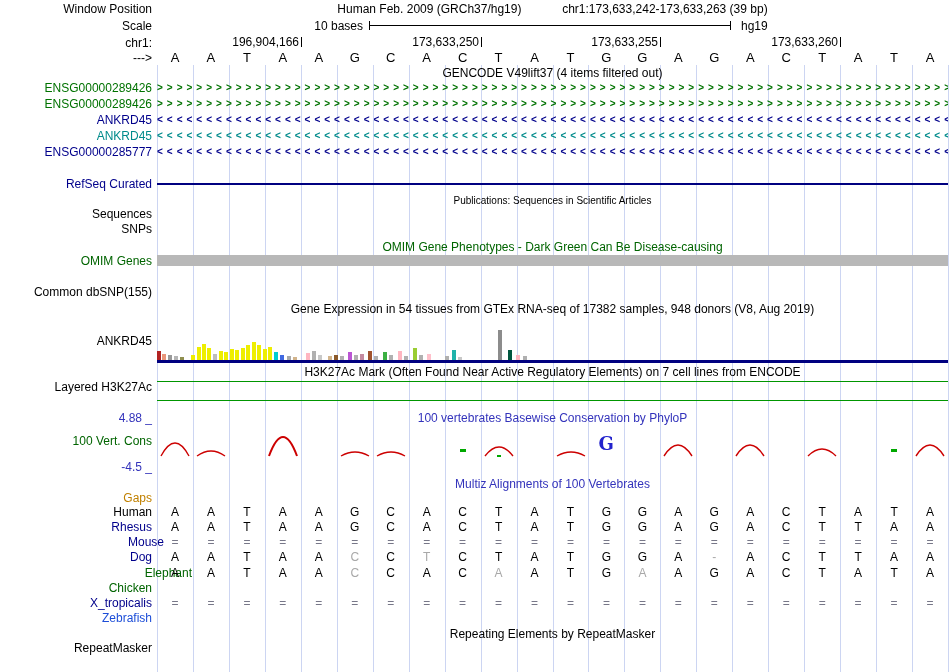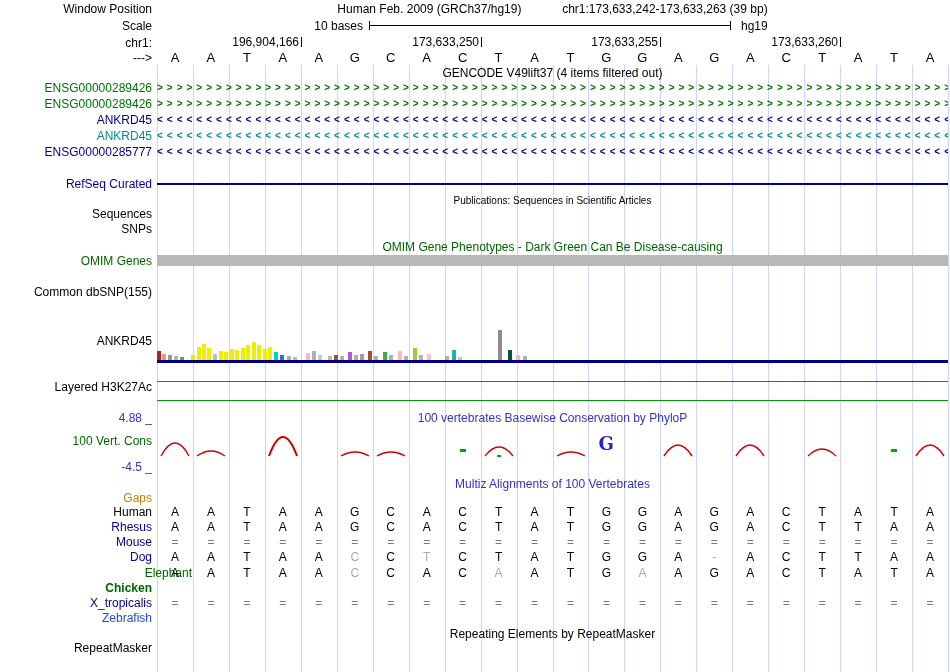--- a/index.html
+++ b/index.html
@@ -143,20 +143,21 @@
   <div class="ctitle small" style="top:194px">Publications: Sequences in Scientific Articles</div>
   <div class="side" style="top:207px">Sequences</div>
   <div class="side" style="top:222px">SNPs</div>
 
   <div class="ctitle green" style="top:240px">OMIM Gene Phenotypes - Dark Green Can Be Disease-causing</div>
   <div class="side green" style="top:254px">OMIM Genes</div>
   <div class="hline" style="top:255px;height:11px;background:#b8b8b8"></div>
 
   <div class="side" style="top:285px">Common dbSNP(155)</div>
 
+  <div class="ctitle" style="top:302px">Gene Expression in 54 tissues from GTEx RNA-seq of 17382 samples, 948 donors (V8, Aug 2019)</div>
   <div class="side" style="top:334px">ANKRD45</div>
   <div id="gtex-bars">
       <div class="bar" style="left: 157px; top: 351px; width: 4px; height: 9px; background: rgb(178, 34, 34);"></div>
       <div class="bar" style="left: 162px; top: 354px; width: 4px; height: 6px; background: rgb(233, 150, 122);"></div>
       <div class="bar" style="left: 168px; top: 355px; width: 4px; height: 5px; background: rgb(153, 153, 153);"></div>
       <div class="bar" style="left: 174px; top: 356px; width: 4px; height: 4px; background: rgb(181, 181, 181);"></div>
       <div class="bar" style="left: 180px; top: 357px; width: 4px; height: 3px; background: rgb(143, 143, 79);"></div>
       <div class="bar" style="left: 191px; top: 355px; width: 4px; height: 5px; background: rgb(238, 238, 0);"></div>
       <div class="bar" style="left: 197px; top: 347px; width: 4px; height: 13px; background: rgb(238, 238, 0);"></div>
       <div class="bar" style="left: 202px; top: 344px; width: 4px; height: 16px; background: rgb(238, 238, 0);"></div>
@@ -197,20 +198,21 @@
       <div class="bar" style="left: 445px; top: 356px; width: 4px; height: 4px; background: rgb(176, 176, 176);"></div>
       <div class="bar" style="left: 452px; top: 350px; width: 4px; height: 10px; background: rgb(32, 178, 170);"></div>
       <div class="bar" style="left: 458px; top: 357px; width: 4px; height: 3px; background: rgb(200, 200, 200);"></div>
       <div class="bar" style="left: 498px; top: 330px; width: 4px; height: 30px; background: rgb(140, 140, 140);"></div>
       <div class="bar" style="left: 508px; top: 350px; width: 4px; height: 10px; background: rgb(0, 86, 63);"></div>
       <div class="bar" style="left: 516px; top: 355px; width: 4px; height: 5px; background: rgb(255, 182, 193);"></div>
       <div class="bar" style="left: 523px; top: 356px; width: 4px; height: 4px; background: rgb(176, 176, 176);"></div>
     </div>
   <div class="hline" style="top:360px;height:3px;background:#000080"></div>
 
+  <div class="ctitle" style="top:365px">H3K27Ac Mark (Often Found Near Active Regulatory Elements) on 7 cell lines from ENCODE</div>
   <div class="side" style="top:380px">Layered H3K27Ac</div>
   <div class="hline" style="top:381px;height:1px;background:#009600"></div>
   <div class="hline" style="top:400px;height:1px;background:#009600"></div>
 
   <div class="ctitle blue" style="top:411px">100 vertebrates Basewise Conservation by PhyloP</div>
   <div class="side blue" style="top:411px">4.88 _</div>
   <div class="side green" style="top:434px">100 Vert. Cons</div>
   <div class="side blue" style="top:460px">-4.5 _</div>
   <div id="cons-glyphs">
       <svg width="36" height="30" style="position: absolute; left: 0px; top: 0px;">
@@ -294,21 +296,21 @@
       <div class="cell" style="left: 588.455px; width: 35.9545px; top: 520px; color: rgb(0, 0, 0);">G</div>
       <div class="cell" style="left: 624.409px; width: 35.9545px; top: 520px; color: rgb(0, 0, 0);">G</div>
       <div class="cell" style="left: 660.364px; width: 35.9545px; top: 520px; color: rgb(0, 0, 0);">A</div>
       <div class="cell" style="left: 696.318px; width: 35.9545px; top: 520px; color: rgb(0, 0, 0);">G</div>
       <div class="cell" style="left: 732.273px; width: 35.9545px; top: 520px; color: rgb(0, 0, 0);">A</div>
       <div class="cell" style="left: 768.227px; width: 35.9545px; top: 520px; color: rgb(0, 0, 0);">C</div>
       <div class="cell" style="left: 804.182px; width: 35.9545px; top: 520px; color: rgb(0, 0, 0);">T</div>
       <div class="cell" style="left: 840.136px; width: 35.9545px; top: 520px; color: rgb(0, 0, 0);">T</div>
       <div class="cell" style="left: 876.091px; width: 35.9545px; top: 520px; color: rgb(0, 0, 0);">A</div>
       <div class="cell" style="left: 912.045px; width: 35.9545px; top: 520px; color: rgb(0, 0, 0);">A</div>
-      <div class="side" style="top: 535px; color: rgb(0, 0, 139);">Mouse</div>
+      <div class="side" style="top: 535px; color: rgb(0, 0, 139); margin-left: 12px;">Mouse</div>
       <div class="cell" style="left: 157px; width: 35.9545px; top: 535px; color: rgb(119, 119, 136);">=</div>
       <div class="cell" style="left: 192.955px; width: 35.9545px; top: 535px; color: rgb(119, 119, 136);">=</div>
       <div class="cell" style="left: 228.909px; width: 35.9545px; top: 535px; color: rgb(119, 119, 136);">=</div>
       <div class="cell" style="left: 264.864px; width: 35.9545px; top: 535px; color: rgb(119, 119, 136);">=</div>
       <div class="cell" style="left: 300.818px; width: 35.9545px; top: 535px; color: rgb(119, 119, 136);">=</div>
       <div class="cell" style="left: 336.773px; width: 35.9545px; top: 535px; color: rgb(119, 119, 136);">=</div>
       <div class="cell" style="left: 372.727px; width: 35.9545px; top: 535px; color: rgb(119, 119, 136);">=</div>
       <div class="cell" style="left: 408.682px; width: 35.9545px; top: 535px; color: rgb(119, 119, 136);">=</div>
       <div class="cell" style="left: 444.636px; width: 35.9545px; top: 535px; color: rgb(119, 119, 136);">=</div>
       <div class="cell" style="left: 480.591px; width: 35.9545px; top: 535px; color: rgb(119, 119, 136);">=</div>
@@ -363,21 +365,21 @@
       <div class="cell" style="left: 588.455px; width: 35.9545px; top: 566px; color: rgb(0, 0, 0);">G</div>
       <div class="cell" style="left: 624.409px; width: 35.9545px; top: 566px; color: rgb(168, 168, 168);">A</div>
       <div class="cell" style="left: 660.364px; width: 35.9545px; top: 566px; color: rgb(0, 0, 0);">A</div>
       <div class="cell" style="left: 696.318px; width: 35.9545px; top: 566px; color: rgb(0, 0, 0);">G</div>
       <div class="cell" style="left: 732.273px; width: 35.9545px; top: 566px; color: rgb(0, 0, 0);">A</div>
       <div class="cell" style="left: 768.227px; width: 35.9545px; top: 566px; color: rgb(0, 0, 0);">C</div>
       <div class="cell" style="left: 804.182px; width: 35.9545px; top: 566px; color: rgb(0, 0, 0);">T</div>
       <div class="cell" style="left: 840.136px; width: 35.9545px; top: 566px; color: rgb(0, 0, 0);">A</div>
       <div class="cell" style="left: 876.091px; width: 35.9545px; top: 566px; color: rgb(0, 0, 0);">T</div>
       <div class="cell" style="left: 912.045px; width: 35.9545px; top: 566px; color: rgb(0, 0, 0);">A</div>
-      <div class="side" style="top: 581px; color: rgb(0, 100, 0); font-weight: bold;">Chicken</div>
+      <div class="side" style="top: 581px; color: rgb(0, 100, 0);">Chicken</div>
       <div class="side" style="top: 596px; color: rgb(0, 0, 139);">X_tropicalis</div>
       <div class="cell" style="left: 157px; width: 35.9545px; top: 596px; color: rgb(119, 119, 136);">=</div>
       <div class="cell" style="left: 192.955px; width: 35.9545px; top: 596px; color: rgb(119, 119, 136);">=</div>
       <div class="cell" style="left: 228.909px; width: 35.9545px; top: 596px; color: rgb(119, 119, 136);">=</div>
       <div class="cell" style="left: 264.864px; width: 35.9545px; top: 596px; color: rgb(119, 119, 136);">=</div>
       <div class="cell" style="left: 300.818px; width: 35.9545px; top: 596px; color: rgb(119, 119, 136);">=</div>
       <div class="cell" style="left: 336.773px; width: 35.9545px; top: 596px; color: rgb(119, 119, 136);">=</div>
       <div class="cell" style="left: 372.727px; width: 35.9545px; top: 596px; color: rgb(119, 119, 136);">=</div>
       <div class="cell" style="left: 408.682px; width: 35.9545px; top: 596px; color: rgb(119, 119, 136);">=</div>
       <div class="cell" style="left: 444.636px; width: 35.9545px; top: 596px; color: rgb(119, 119, 136);">=</div>

